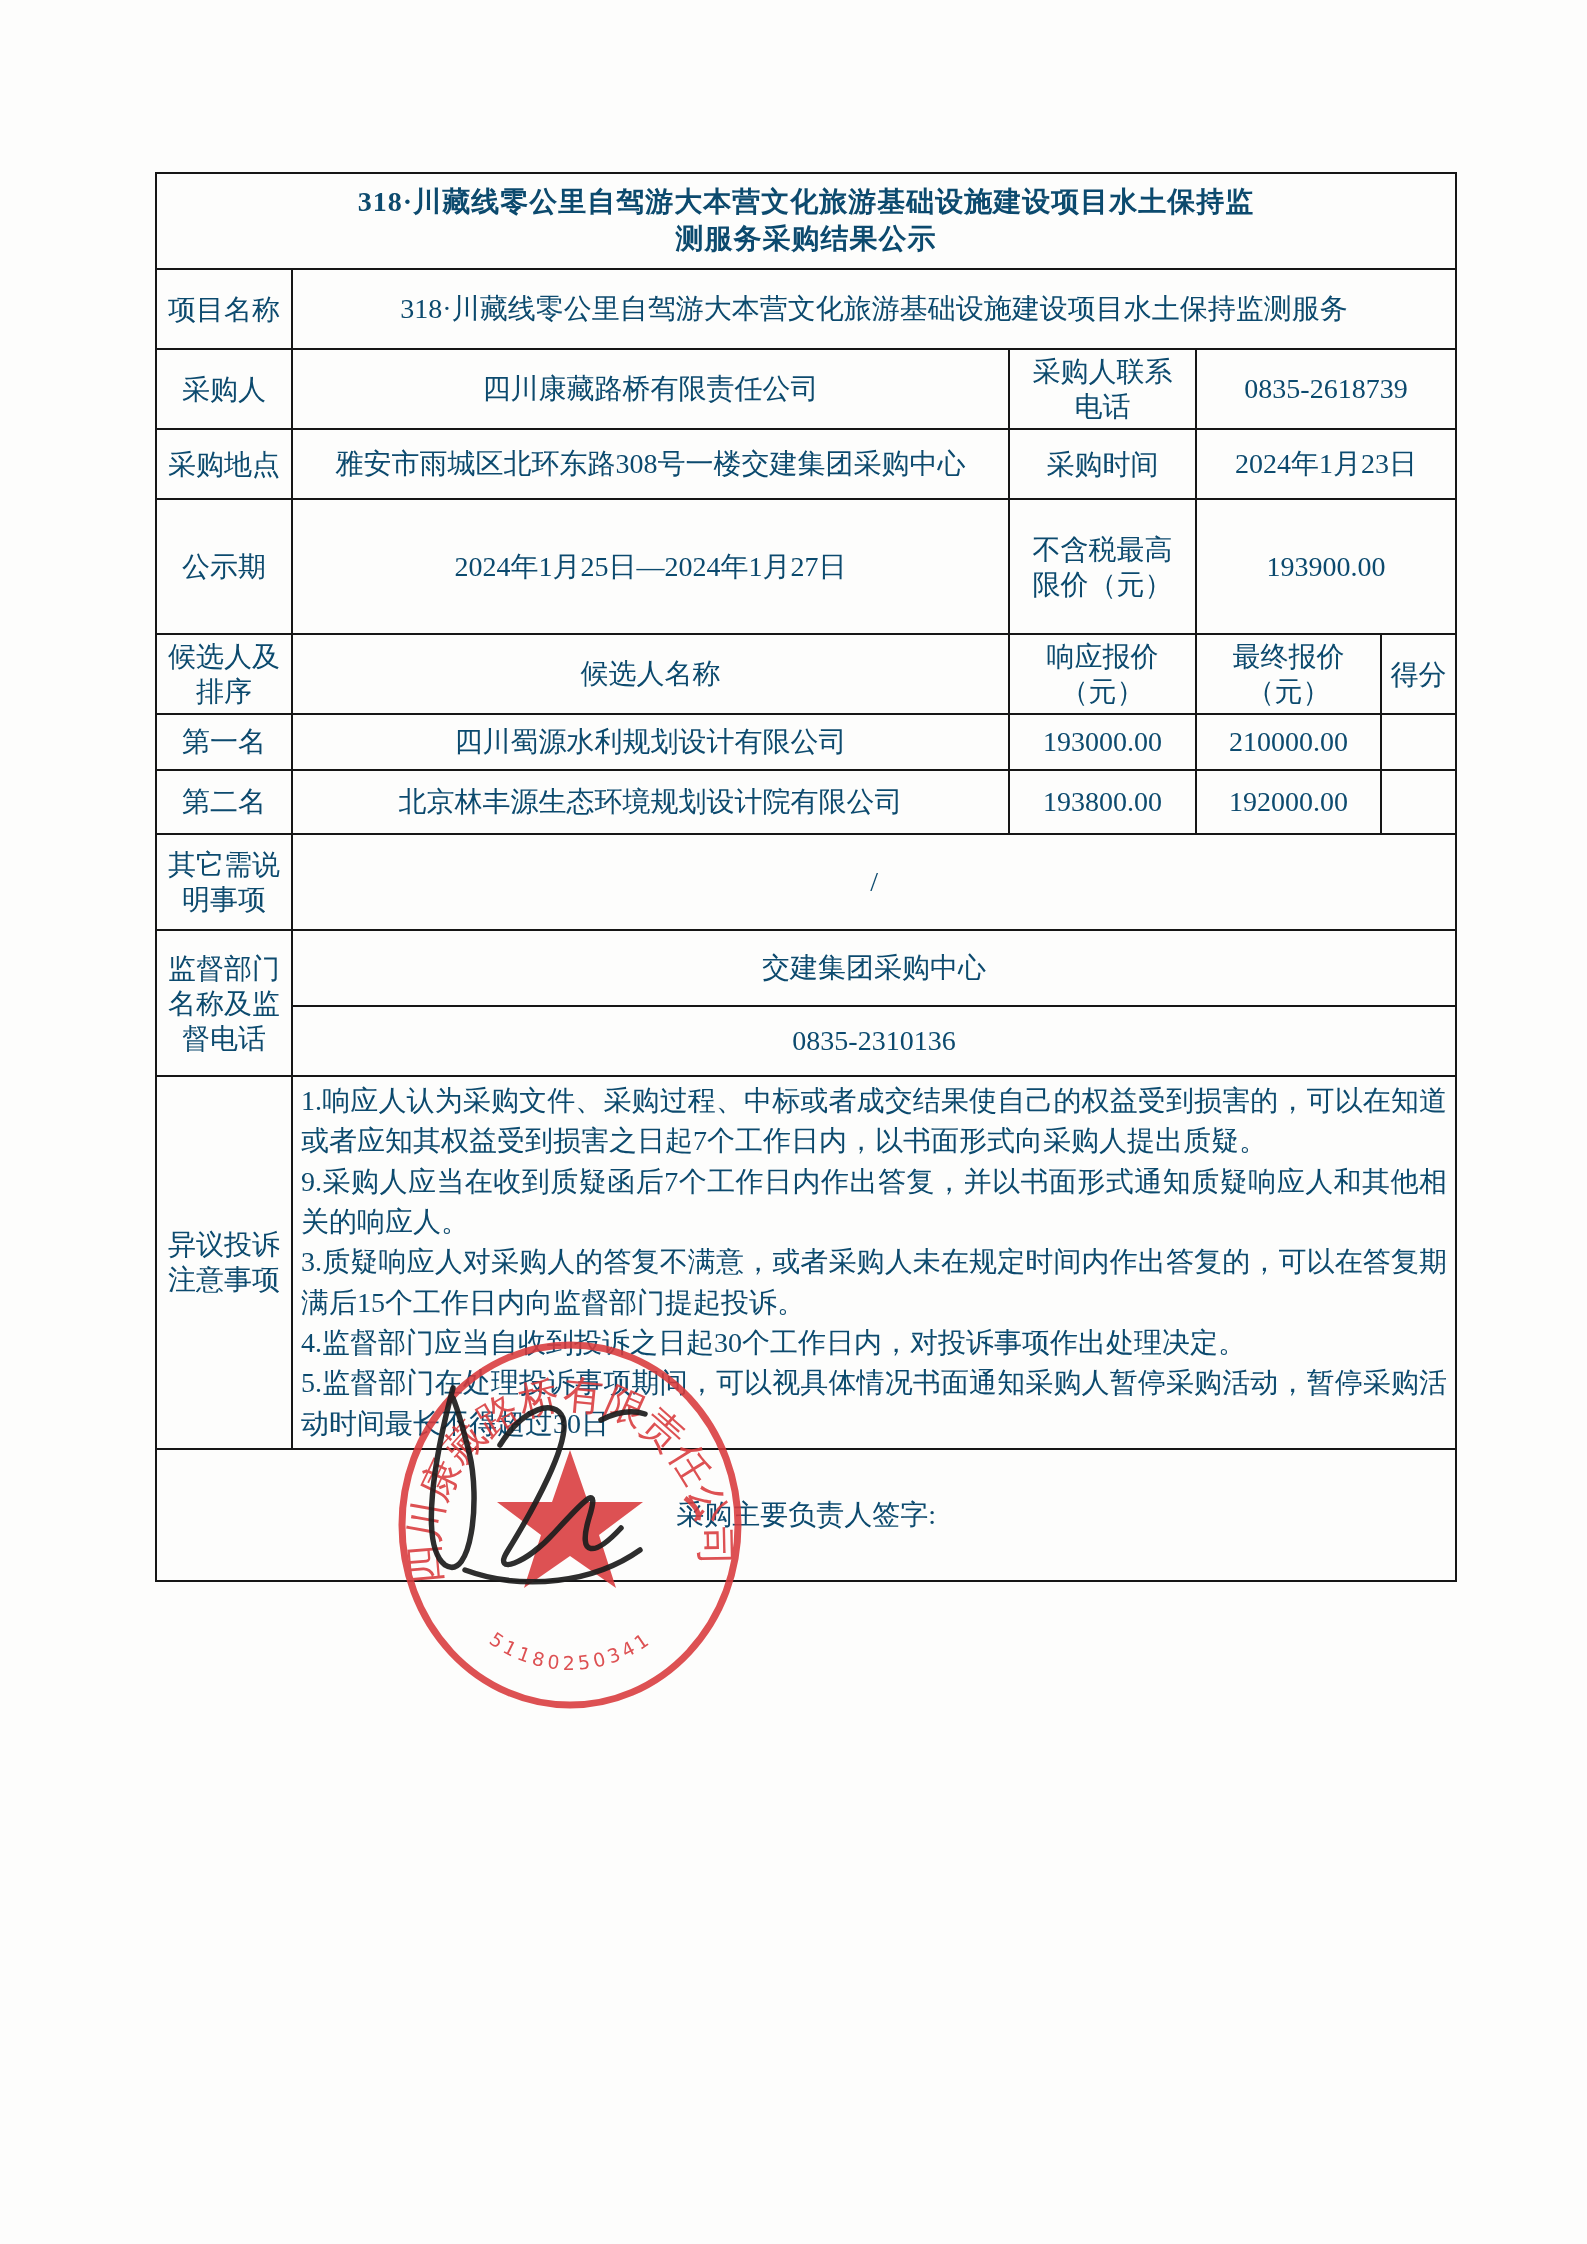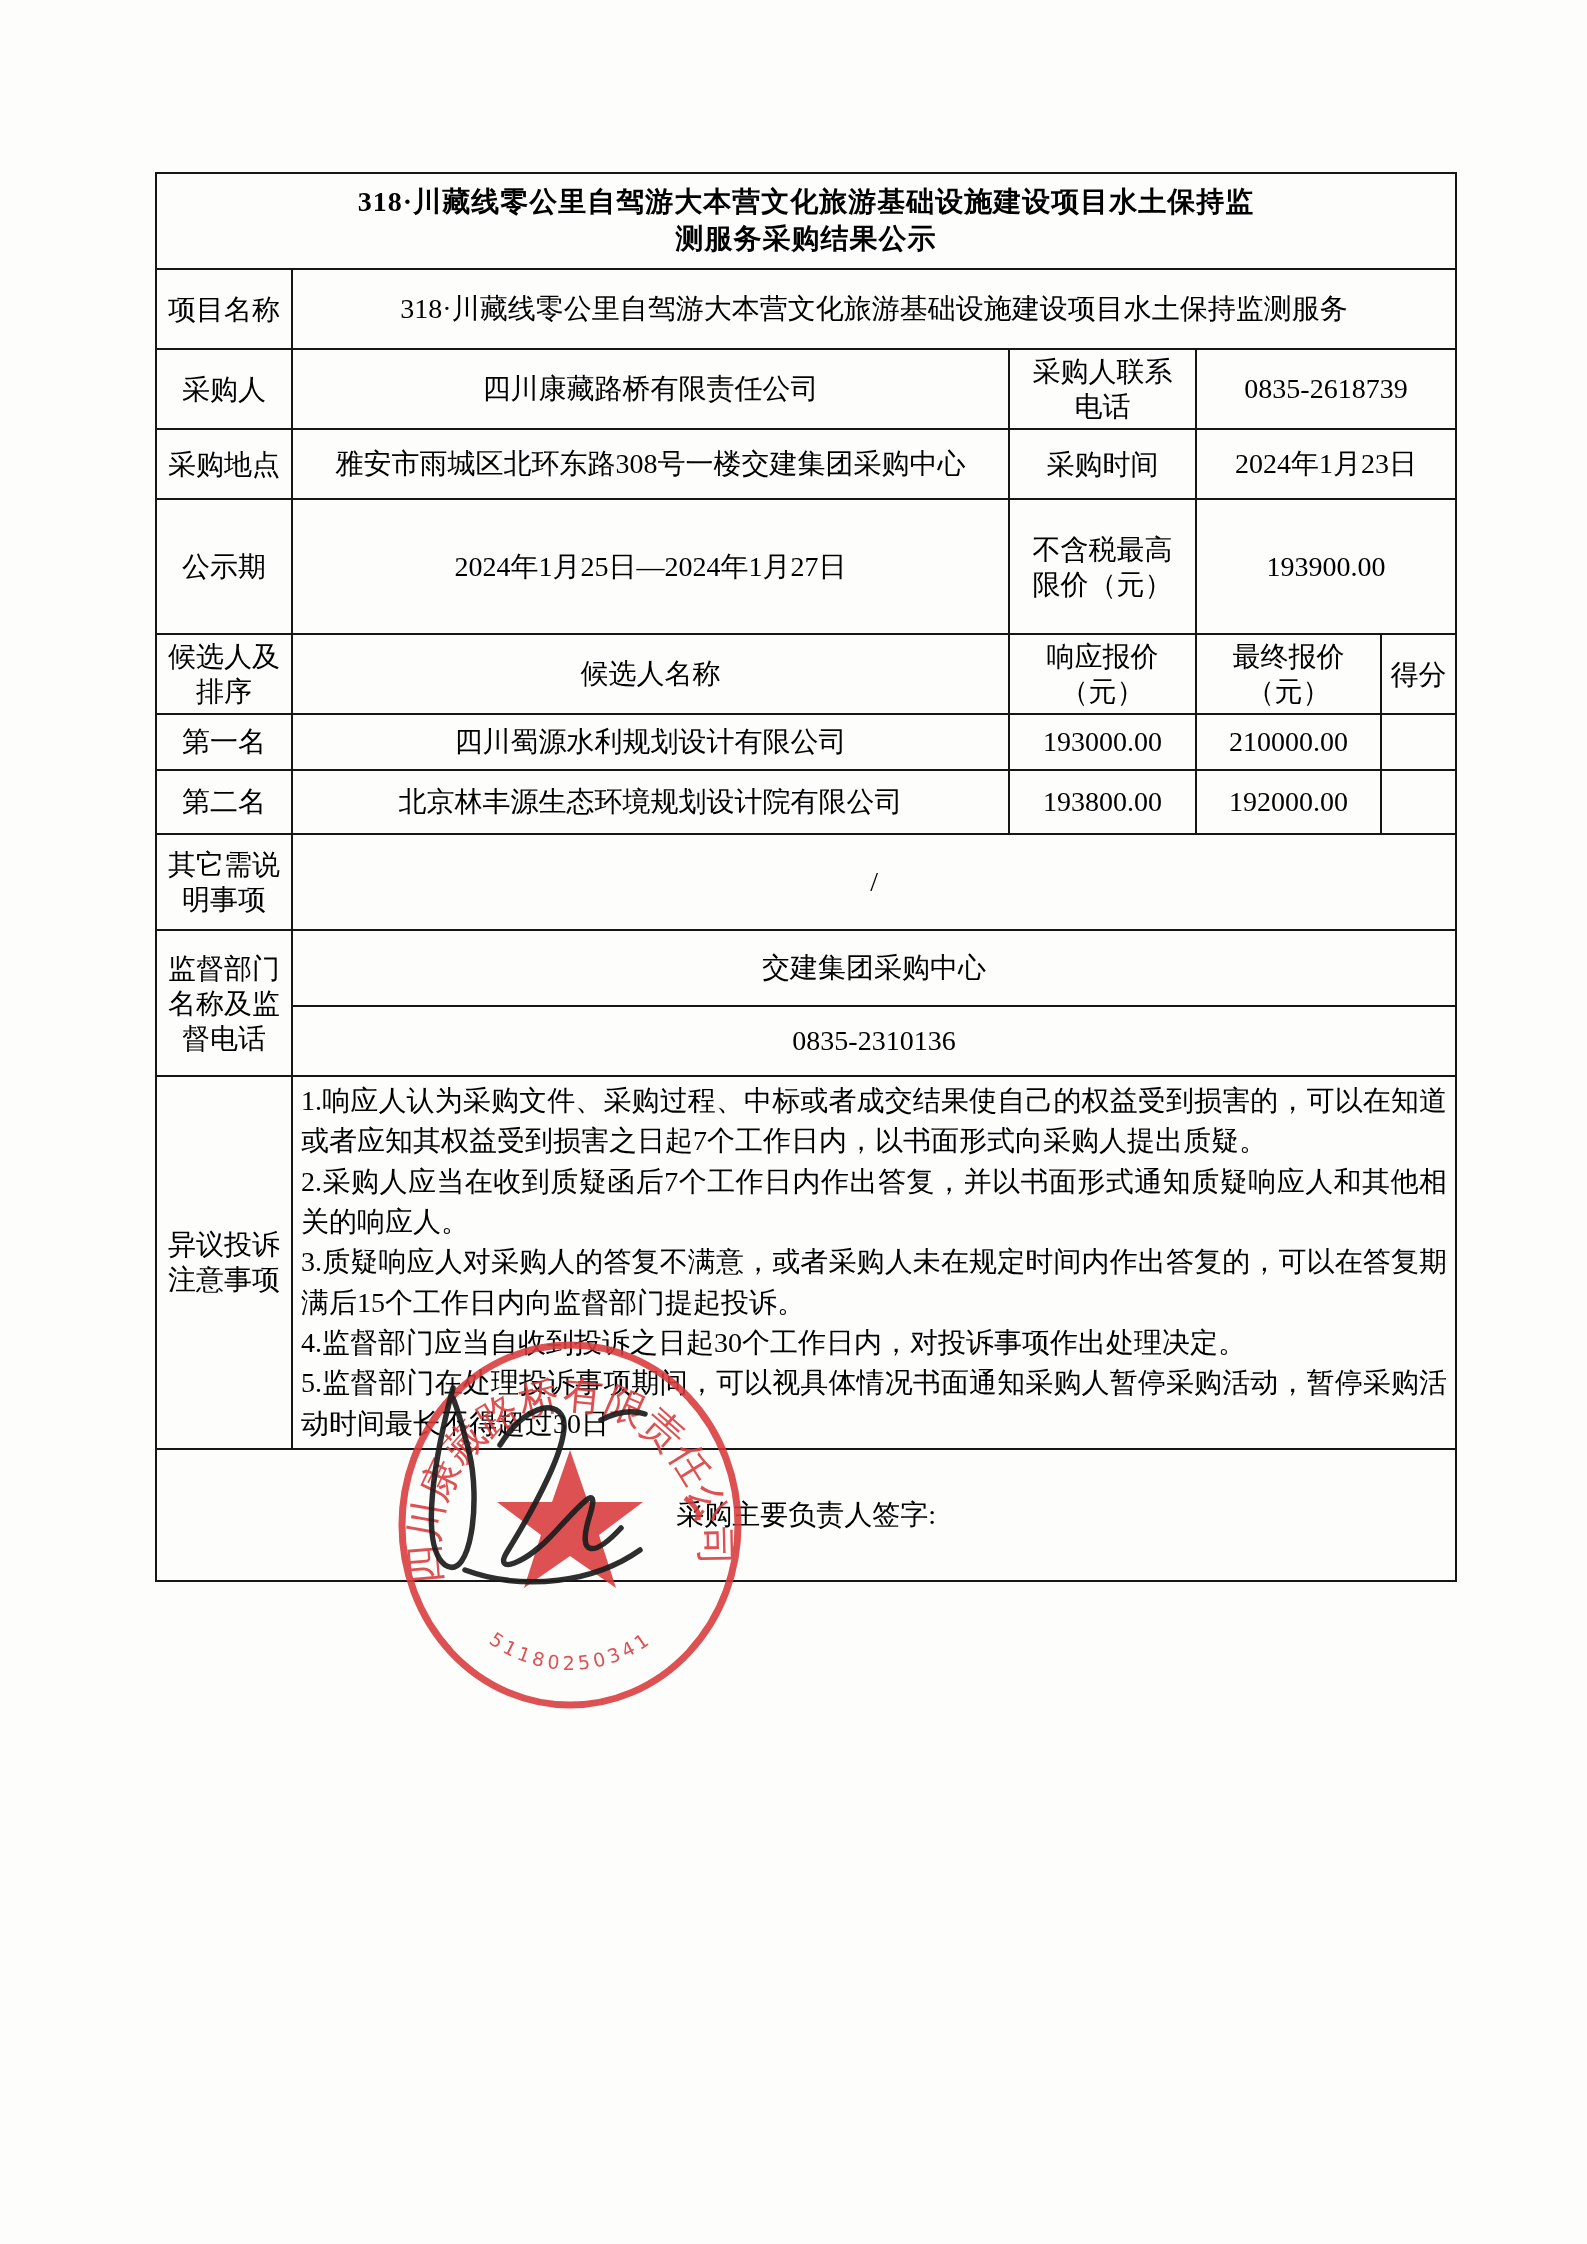--- a/index.html
+++ b/index.html
@@ -2,21 +2,21 @@
 <html><head>
 <meta charset="utf-8">
 <style>
   html,body{margin:0;padding:0;background:#e8e8e8;}
   .page{
     position:relative;
     width:1587px;height:2244px;
     margin:0 auto;
     background:#fdfdfc;
     font-family:"Liberation Serif","DejaVu Serif",serif;
-    color:#000000;
+    color:#0c4a6e;
     overflow:hidden;
   }
   table.doc{
     position:absolute;left:155px;top:172px;
     width:1300px;
     border-collapse:collapse;
     table-layout:fixed;
   }
   table.doc td{
     border:2.5px solid #161616;
@@ -146,21 +146,21 @@
     </tr>
     <tr style="height:70px">
       <td colspan="4">0835-2310136</td>
     </tr>
 
     <tr style="height:360px">
       <td class="lbl">异议投诉
 注意事项</td>
       <td colspan="4" class="notes-cell">
         <p class="note-line">1.响应人认为采购文件、采购过程、中标或者成交结果使自己的权益受到损害的，可以在知道或者应知其权益受到损害之日起7个工作日内，以书面形式向采购人提出质疑。</p>
-        <p class="note-line">2.采购人应当在收到质疑函后7个工作日内作出答复，并以书面形式通知质疑响应人和其他相关的响应人。</p>
+        <p class="note-line">9.采购人应当在收到质疑函后7个工作日内作出答复，并以书面形式通知质疑响应人和其他相关的响应人。</p>
         <p class="note-line">3.质疑响应人对采购人的答复不满意，或者采购人未在规定时间内作出答复的，可以在答复期满后15个工作日内向监督部门提起投诉。</p>
         <p class="note-line">4.监督部门应当自收到投诉之日起30个工作日内，对投诉事项作出处理决定。</p>
         <p class="note-line">5.监督部门在处理投诉事项期间，可以视具体情况书面通知采购人暂停采购活动，暂停采购活动时间最长不得超过30日</p>
       </td>
     </tr>
 
     <tr style="height:132px">
       <td colspan="5" class="sig-cell">采购主要负责人签字:</td>
     </tr>
   </tbody>

